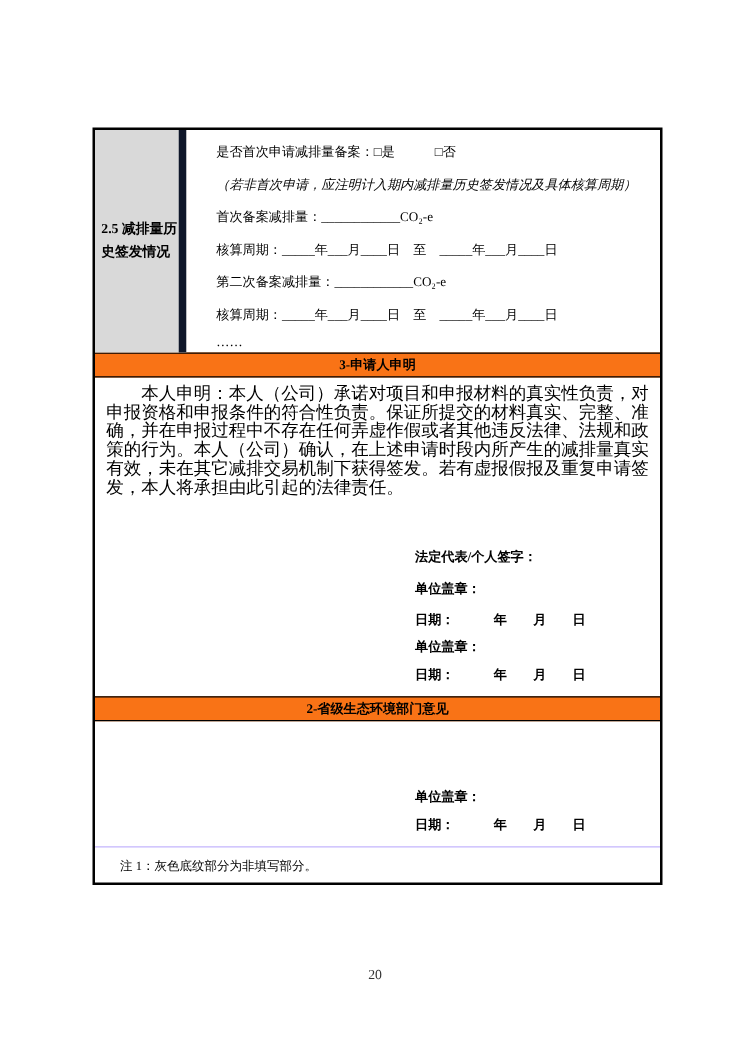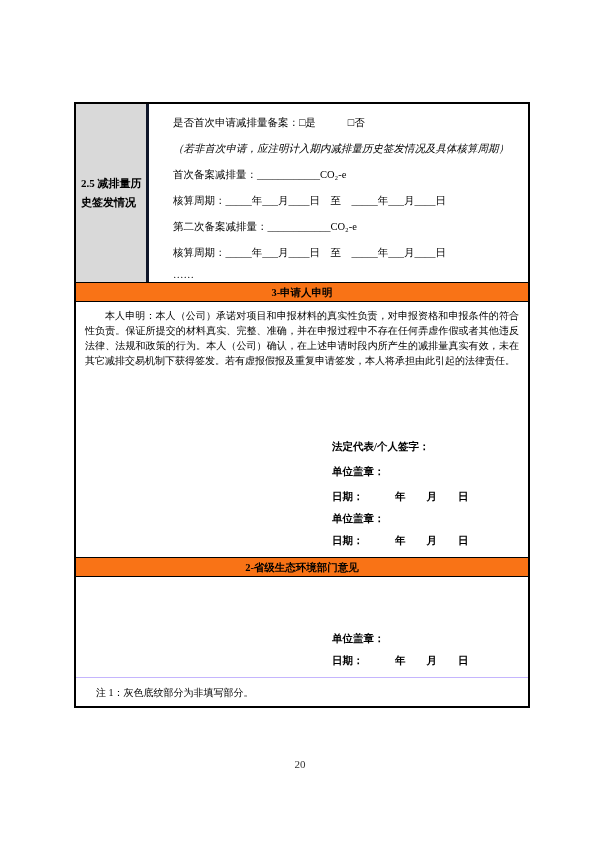--- a/index.html
+++ b/index.html
@@ -16,21 +16,21 @@
     left: 74px;
     top: 102px;
     width: 456px;
     border: 2px solid #000;
   }
   
   .row1 { display: flex; height: 178px; }
   .label-cell {
     width: 73px;
     background: #d9d9d9;
-    border-right: 3px solid #0f172a;
+    border-right: 6px solid #0f172a;
     display: flex;
     flex-direction: column;
     justify-content: center;
     padding-left: 5px;
     font-weight: bold;
     font-size: 11px;
     line-height: 19px;
   }
   .content-cell {
     flex: 1;
@@ -53,21 +53,21 @@
     height: 20px;
     line-height: 19px;
   }
   
   .declaration {
     height: 158px;
     position: relative;
     padding: 6px 9px 0 9px;
   }
   .decl-text {
-    font-size: 10px;
+    font-size: 14px;
     line-height: 15px;
     text-align: justify;
     text-indent: 2em;
   }
   .sig3 {
     position: absolute;
     left: 256px;
     top: 95px;
     font-weight: bold;
     font-size: 10.5px;
@@ -92,21 +92,21 @@
     height: 29px;
     padding: 8px 0 0 20px;
     font-size: 10px;
     white-space: pre;
   }
   
   .page-num {
     position: absolute;
     left: 0;
     right: 0;
-    top: 758px;
+    top: 774px;
     text-align: center;
     font-size: 11px;
     color: #333;
   }
 </style>
 </head>
 <body>
 
 <div class="form">
 

